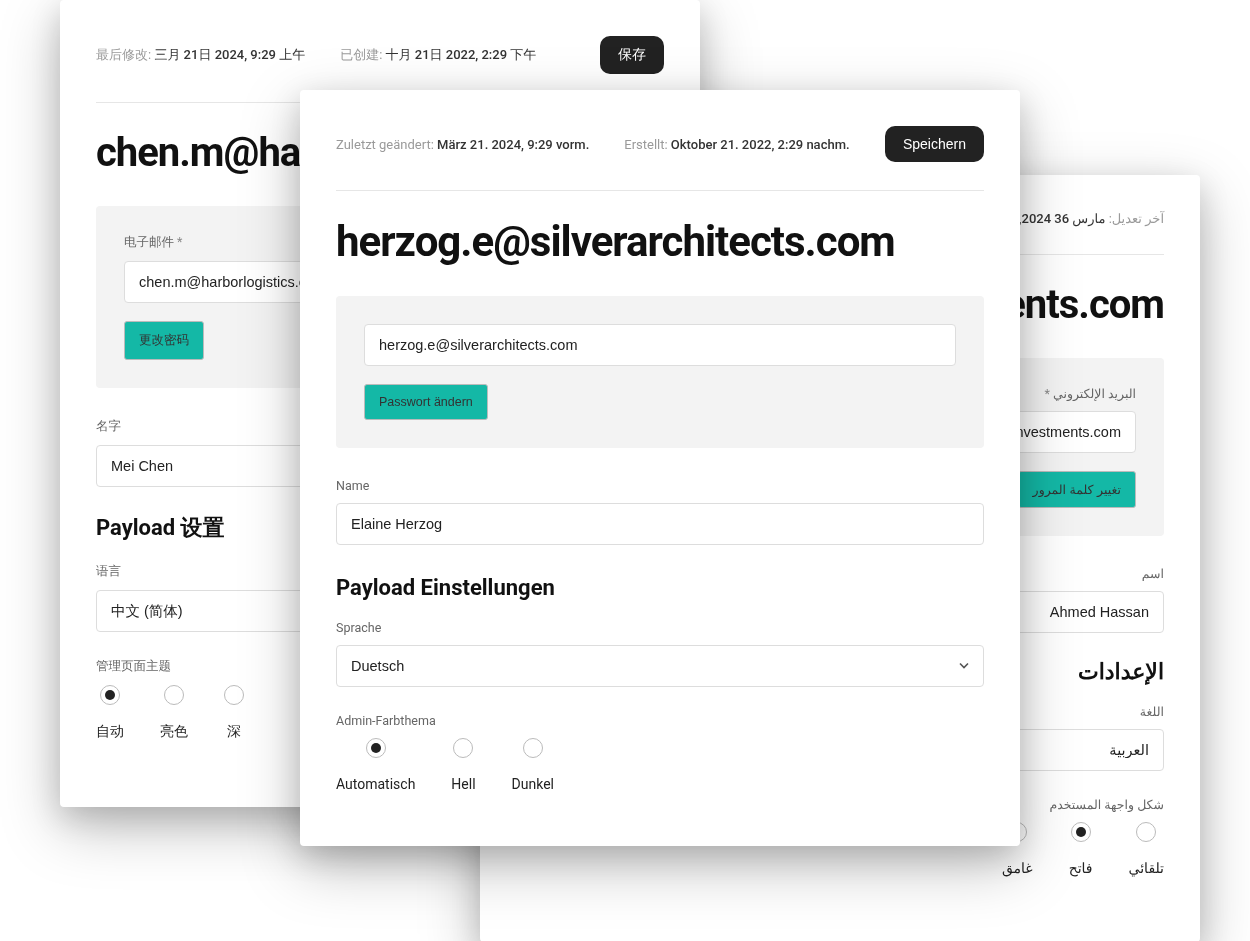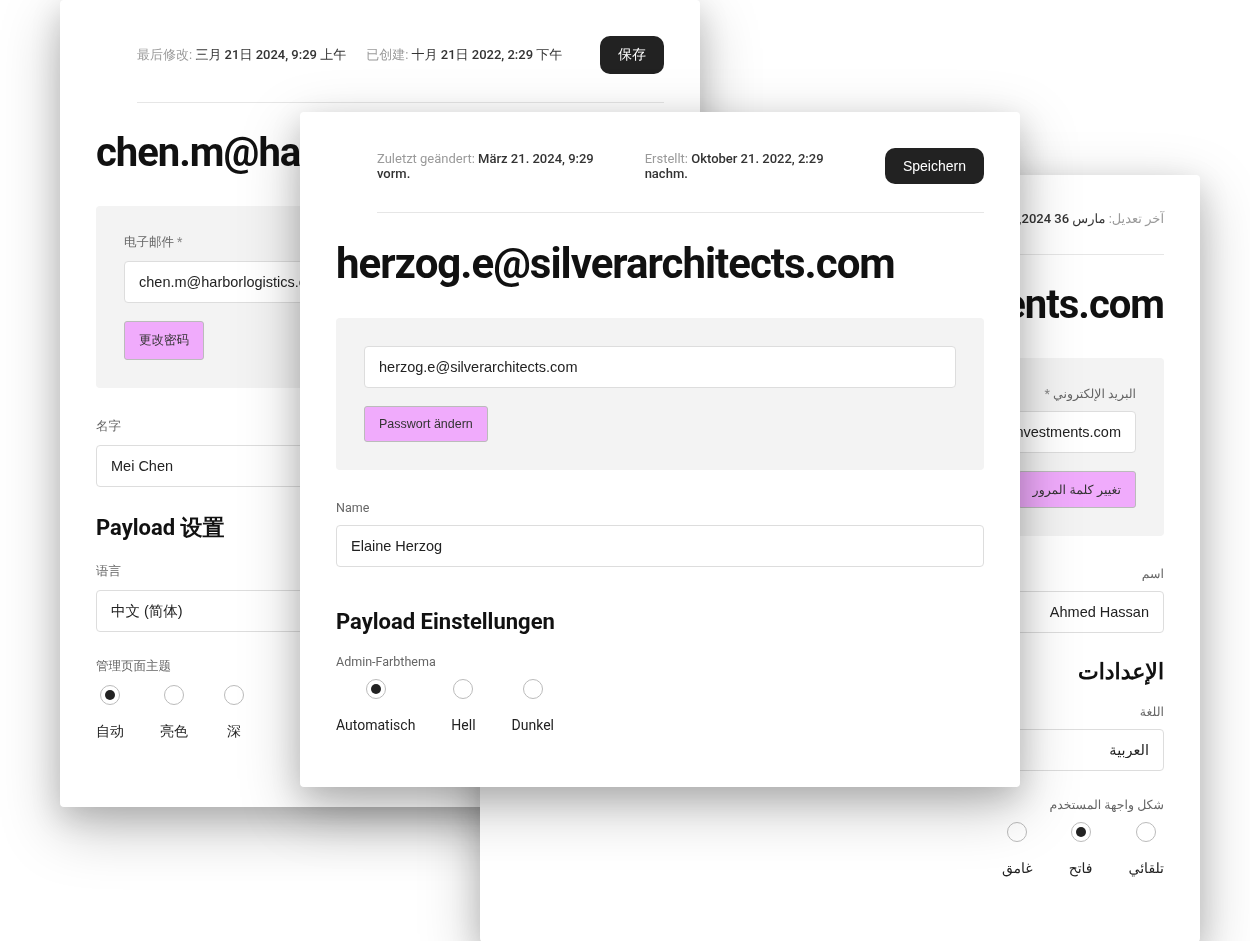--- a/index.html
+++ b/index.html
@@ -20,22 +20,21 @@
   }
   .card-inner { padding: 0 36px; }
   .meta-row {
     display: flex;
     align-items: center;
     font-size: 13px;
     color: #888;
     padding-bottom: 28px;
     border-bottom: 1px solid #e6e6e6;
     margin-bottom: 26px;
-    gap: 20px;
-    margin-left: 41px;
+    gap: 35px;
   }
   .meta-row.rtl { direction: rtl; }
   .meta-label { color: #9a9a9a; }
   .meta-val { color: #333; font-weight: 500; }
   .save-btn {
     margin-left: auto;
     background: #222;
     color: #fff;
     border: none;
     padding: 10px 18px;
@@ -70,21 +69,21 @@
     background: #fff;
     border: 1px solid #ddd;
     border-radius: 4px;
     padding: 12px 14px;
     font-size: 14.5px;
     color: #222;
     margin-bottom: 18px;
   }
   .input.rtl { text-align: right; direction: rtl; }
   .sec-btn {
-    background: #f0abfc;
+    background: #14b8a6;
     border: 1px solid #bbb;
     color: #333;
     font-size: 12.5px;
     padding: 10px 14px;
     border-radius: 3px;
     cursor: pointer;
   }
   .field-group { margin-bottom: 26px; }
   .field-group.rtl { direction: rtl; }
   .section-h {
@@ -131,21 +130,21 @@
   .radio-dot {
     width: 10px; height: 10px;
     border-radius: 50%;
     background: #222;
   }
   .radio-label { font-size: 14px; color: #222; }
 
   
   #card-zh { top: 0px; left: 60px; width: 640px; z-index: 1; }
   #card-ar { top: 175px; left: 480px; width: 720px; z-index: 2; }
-  #card-de { top: 112px; left: 300px; width: 720px; z-index: 3; }
+  #card-de { top: 90px; left: 300px; width: 720px; z-index: 3; }
   #card-de .title { font-size: 42px; }
 </style>
 </head>
 <body>
 
 <div class="card" id="card-zh">
   <div class="card-inner">
     <div class="meta-row">
       <span>
         <span class="meta-label">最后修改:</span>
@@ -283,25 +282,36 @@
 
     <h1 class="title">herzog.e@silverarchitects.com</h1>
 
     <div class="block">
       <input class="input" value="herzog.e@silverarchitects.com" style="">
       <button class="sec-btn">Passwort ändern</button>
     </div>
 
     <div class="field-group">
       <label class="label">Name</label>
-      <input class="input" style="margin-bottom: 16px;" value="Elaine Herzog">
+      <input class="input" style="margin-bottom: 4px;" value="Elaine Herzog">
     </div>
 
     <h2 class="section-h">Payload Einstellungen</h2>
 
+    <div class="field-group">
+      <label class="label">Sprache</label>
+      <div class="select">
+        <input class="input" readonly="" value="Duetsch" style="">
+        <span class="chev">
+          <svg viewBox="0 0 12 12">
+              <path d="M2 4l4 4 4-4" fill="none" stroke="#555" stroke-width="1.6"></path>
+            </svg>
+        </span>
+      </div>
+    </div>
 
     <div class="field-group" style="margin-bottom:14px">
       <label class="label">Admin-Farbthema</label>
       <div class="radio-row">
         <div class="radio">
           <span class="radio-circle">
               <span class="radio-dot"></span>
             </span>
           <span class="radio-label">Automatisch</span>
         </div>

